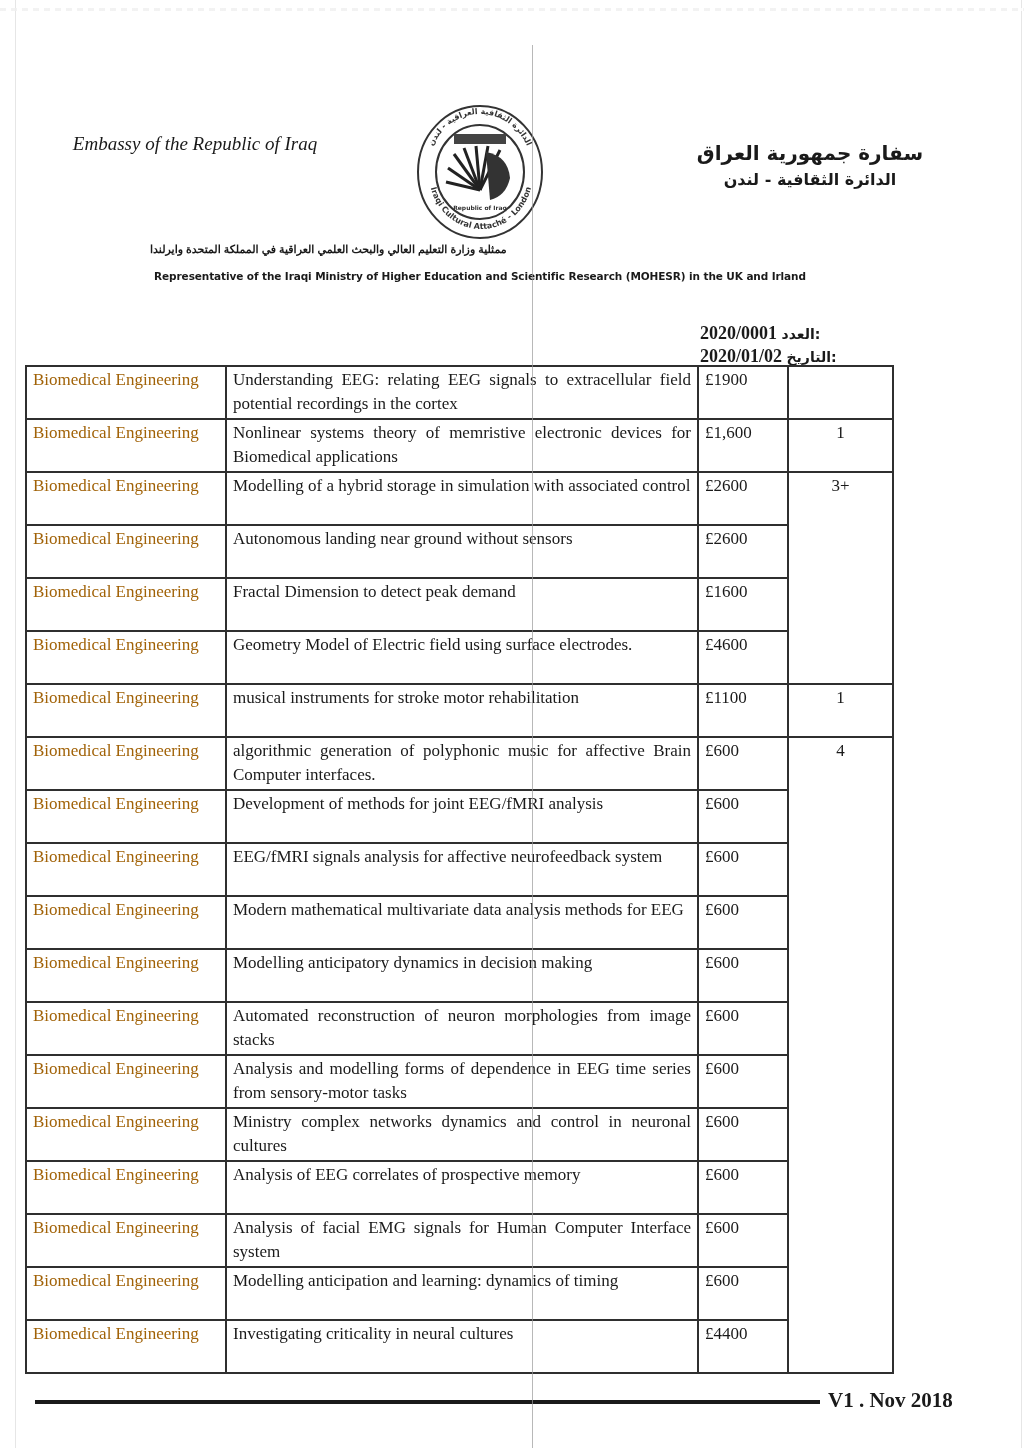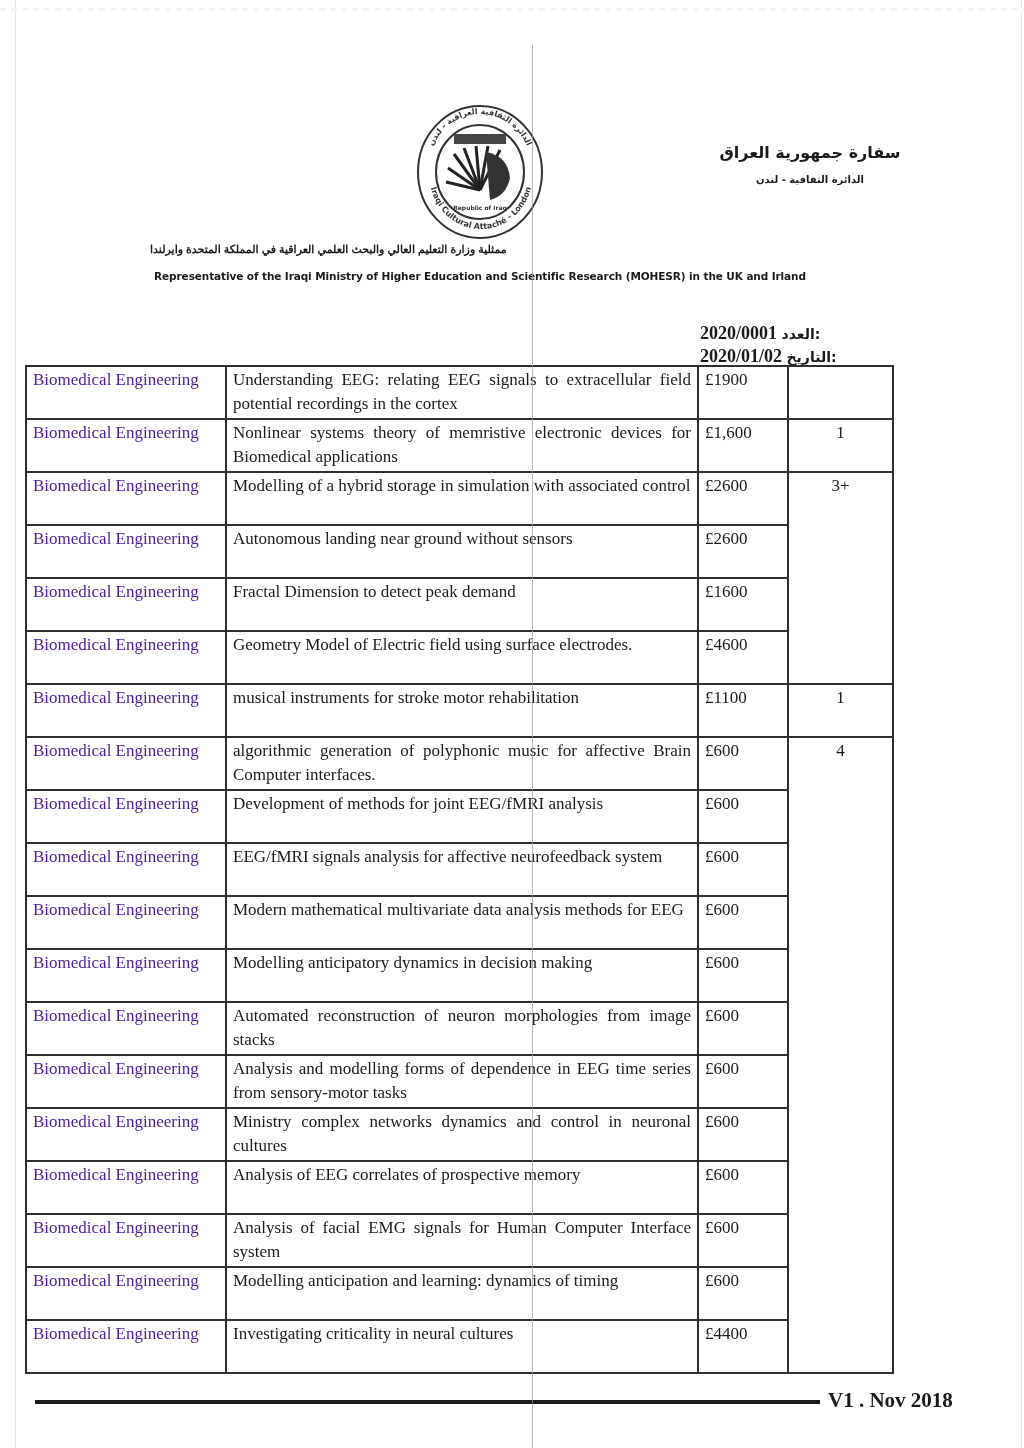--- a/index.html
+++ b/index.html
@@ -59,22 +59,22 @@
     .header-ar {
       position: absolute;
       left: 690px;
       top: 138px;
       width: 240px;
       direction: rtl;
       text-align: center;
       font-family: "DejaVu Sans", sans-serif;
       font-weight: bold;
     }
-    .header-ar .l1 { display:block; font-size: 16px; line-height: 30px; }
-    .header-ar .l2 { display:block; font-size: 10px; line-height: 24px; }
+    .header-ar .l1 { display:block; font-size: 20px; line-height: 30px; }
+    .header-ar .l2 { display:block; font-size: 16px; line-height: 24px; }
 
     .seal {
       position: absolute;
       left: 410px;
       top: 92px;
       width: 140px;
       height: 150px;
     }
 
     .rep-ar {
@@ -128,21 +128,21 @@
       vertical-align: top;
       padding: 1px 6px 0 6px;
       height: 50px;
       font-size: 17px;
       line-height: 24px;
     }
     table.projects col.c-dept { width: 200px; }
     table.projects col.c-title { width: 472px; }
     table.projects col.c-cost { width: 90px; }
     table.projects col.c-count { width: 105px; }
-    td.dept { color: #4c1d95; }
+    td.dept { color: #a16207; }
     td.title { text-align: justify; text-align-last: left; padding-left: 9px; padding-right: 18px; font-size: 16px; line-height: 22px; padding-top: 3px; }
     td.cost { padding-left: 8px; font-size: 17px; }
     td.count { text-align: center; font-size: 17px; }
 
     .footer-rule {
       position: absolute;
       left: 35px;
       top: 1400px;
       width: 785px;
       height: 4px;
@@ -159,20 +159,21 @@
     }
   </style>
 </head>
 <body>
 
 <div class="scan-edge-left"></div>
 <div class="scan-edge-right"></div>
 <div class="top-noise"></div>
 
 <div class="header-en">
+  <span class="l1">Embassy of the Republic of Iraq</span>
 </div>
 
 <div class="seal">
   <svg width="140" height="150" viewBox="0 0 140 150" xmlns="http://www.w3.org/2000/svg">
     <defs>
       <path id="arcTop" d="M 18 78 A 52 56 0 0 1 122 78"></path>
       <path id="arcBottom" d="M 20 92 A 52 56 0 0 0 122 92"></path>
     </defs>
     <ellipse cx="70" cy="80" rx="62" ry="66" fill="none" stroke="#333" stroke-width="2"></ellipse>
     <ellipse cx="70" cy="80" rx="44" ry="47" fill="none" stroke="#333" stroke-width="2"></ellipse>

